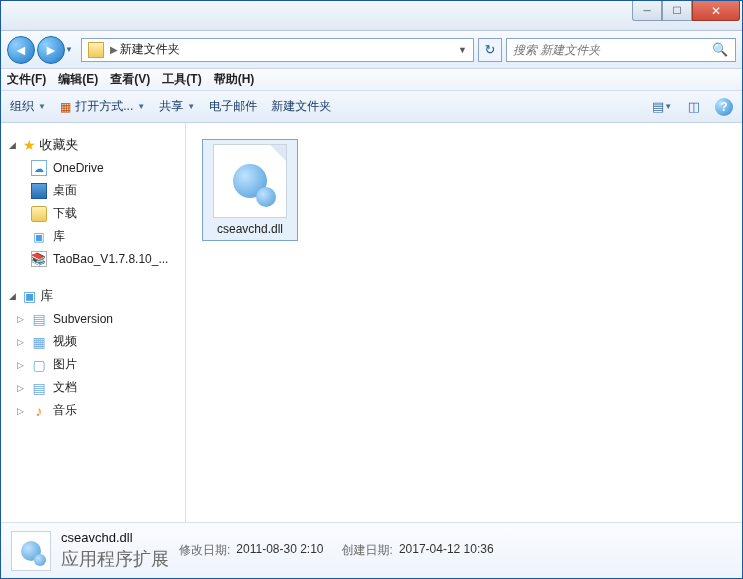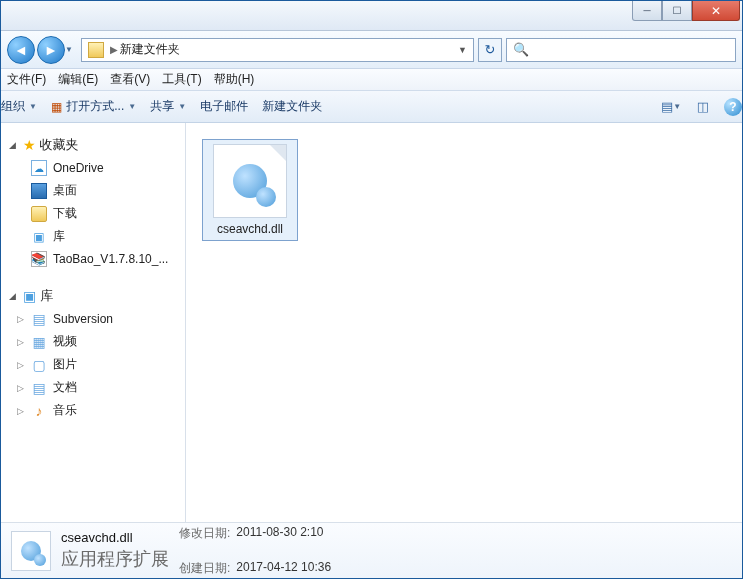--- a/index.html
+++ b/index.html
@@ -26,24 +26,24 @@
 .addr-sep { color: #6a6a6a; font-size: 10px; margin: 0 2px; }
 .addr-text { font-size: 12px; color: #222; }
 .addr-dd { margin-left: auto; font-size: 9px; color: #555; padding: 0 4px; }
 .refresh { width: 24px; height: 24px; border: 1px solid #8ba5c4; background: #eef5fc; display: flex; align-items: center; justify-content: center; color: #1e5a9c; font-size: 13px; }
 .searchbox { width: 230px; height: 24px; border: 1px solid #8ba5c4; background: #fff; display: flex; align-items: center; padding: 0 6px; }
 .searchbox input { border: none; outline: none; flex: 1; font-size: 12px; color: #888; font-style: italic; background: transparent; }
 .search-icon { color: #3a6ca5; font-size: 13px; }
 
 
 .menubar { height: 22px; background: linear-gradient(#fafcff,#eef3fa); display: flex; align-items: center; padding: 0 6px; gap: 12px; font-size: 12px; color: #222; border-bottom: 1px solid #d0dceb; }
-.menu-item { cursor: default; }
-
-
-.toolbar { height: 32px; background: linear-gradient(#f4f8fd,#e2ecf7); display: flex; align-items: center; padding: 0 0; gap: 14px; font-size: 12px; color: #1a3a66; border-bottom: 1px solid #c3d3e6; }
+.menu-item { cursor: default; font-weight: bold; }
+
+
+.toolbar { height: 32px; background: linear-gradient(#f4f8fd,#e2ecf7); display: flex; align-items: center; padding: 0 9px; gap: 14px; font-size: 12px; color: #1a3a66; border-bottom: 1px solid #c3d3e6; }
 .tb-item { display: flex; align-items: center; gap: 4px; cursor: default; }
 .tb-dd { font-size: 8px; color: #4a6a90; }
 .tb-right { margin-left: auto; display: flex; gap: 10px; align-items: center; }
 .tb-iconbtn { width: 22px; height: 20px; display: flex; align-items: center; justify-content: center; font-size: 13px; color: #3a6ca5; }
 .help-icon { width: 18px; height: 18px; border-radius: 50%; background: radial-gradient(circle at 30% 30%,#b6e2ff,#2a8ad0); color: #fff; font-weight: bold; font-size: 12px; display: flex; align-items: center; justify-content: center; }
 
 
 .body { flex: 1; display: flex; min-height: 0; }
 .sidebar { width: 185px; border-right: 1px solid #d8e0ea; background: #fff; font-size: 12px; color: #222; overflow: hidden; padding-top: 10px; }
 .tree-group { margin-bottom: 14px; }
@@ -69,21 +69,21 @@
 .gear-big { width: 34px; height: 34px; border-radius: 50%; background: radial-gradient(circle at 35% 35%,#bfe2ff,#4a9ad8); position: relative; }
 .gear-small { width: 20px; height: 20px; border-radius: 50%; background: radial-gradient(circle at 35% 35%,#bfe2ff,#4a9ad8); position: absolute; right: 10px; bottom: 10px; }
 .file-label { font-size: 12px; color: #222; text-align: center; }
 .page-fold { position: absolute; top: 0; right: 0; width: 0; height: 0; border-left: 16px solid transparent; border-top: 16px solid #dfe7f0; }
 
 
 .details { height: 56px; border-top: 1px solid #d8e0ea; background: linear-gradient(#fafcff,#eef4fb); display: flex; align-items: center; padding: 6px 10px; gap: 10px; font-size: 12px; color: #333; }
 .details-thumb { width: 40px; height: 40px; background: #fff; border: 1px solid #c8d4e2; display: flex; align-items: center; justify-content: center; position: relative; }
 .details-thumb .gear-big { width: 20px; height: 20px; }
 .details-thumb .gear-small { width: 12px; height: 12px; right: 4px; bottom: 4px; }
-.details-cols { display: flex; gap: 18px; flex-direction: column; }
+.details-cols { display: flex; gap: 18px; }
 .detail-block { display: flex; flex-direction: column; gap: 2px; }
 .detail-row { display: flex; gap: 6px; }
 .detail-label { color: #6a6a6a; }
 .detail-name { font-size: 13px; color: #111; }
 .detail-type { color: #6a6a6a; font-size: 18px; }
 </style>
 </head>
 <body>
 
 <div class="window">
@@ -103,20 +103,21 @@
       <div class="nav-dd">▼</div>
     </div>
     <div class="addressbar">
       <span class="addr-icon"></span>
       <span class="addr-sep">▶</span>
       <span class="addr-text">新建文件夹</span>
       <span class="addr-dd">▼</span>
     </div>
     <div class="refresh">↻</div>
     <div class="searchbox">
+      <input placeholder="搜索 新建文件夹" style="">
       <span class="search-icon">🔍</span>
     </div>
   </div>
 
   <div class="menubar">
     <span class="menu-item">文件(F)</span>
     <span class="menu-item">编辑(E)</span>
     <span class="menu-item">查看(V)</span>
     <span class="menu-item">工具(T)</span>
     <span class="menu-item">帮助(H)</span>

